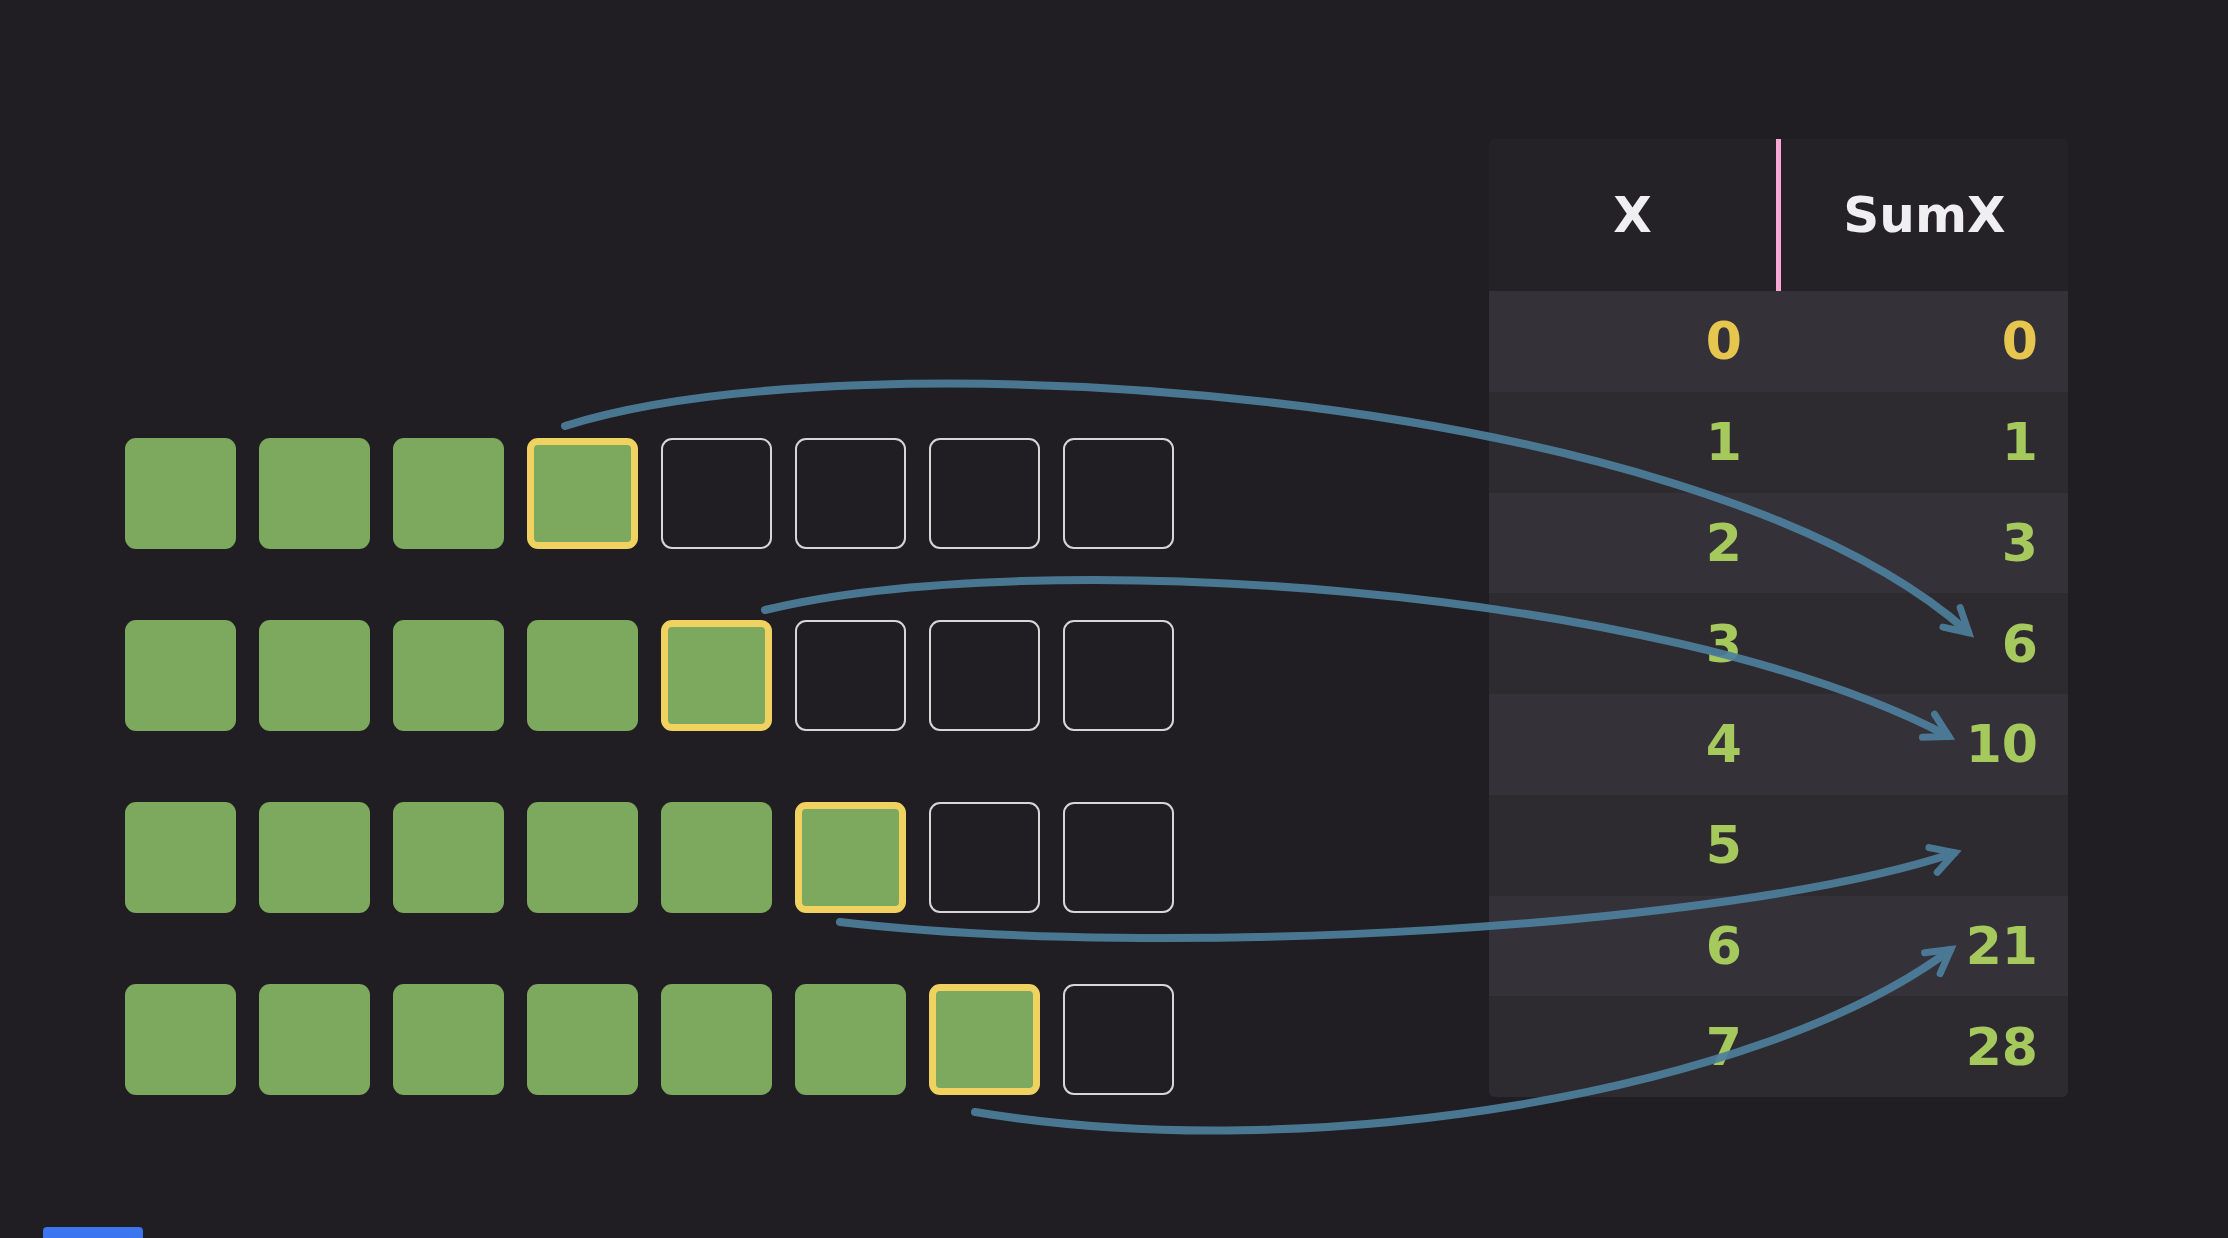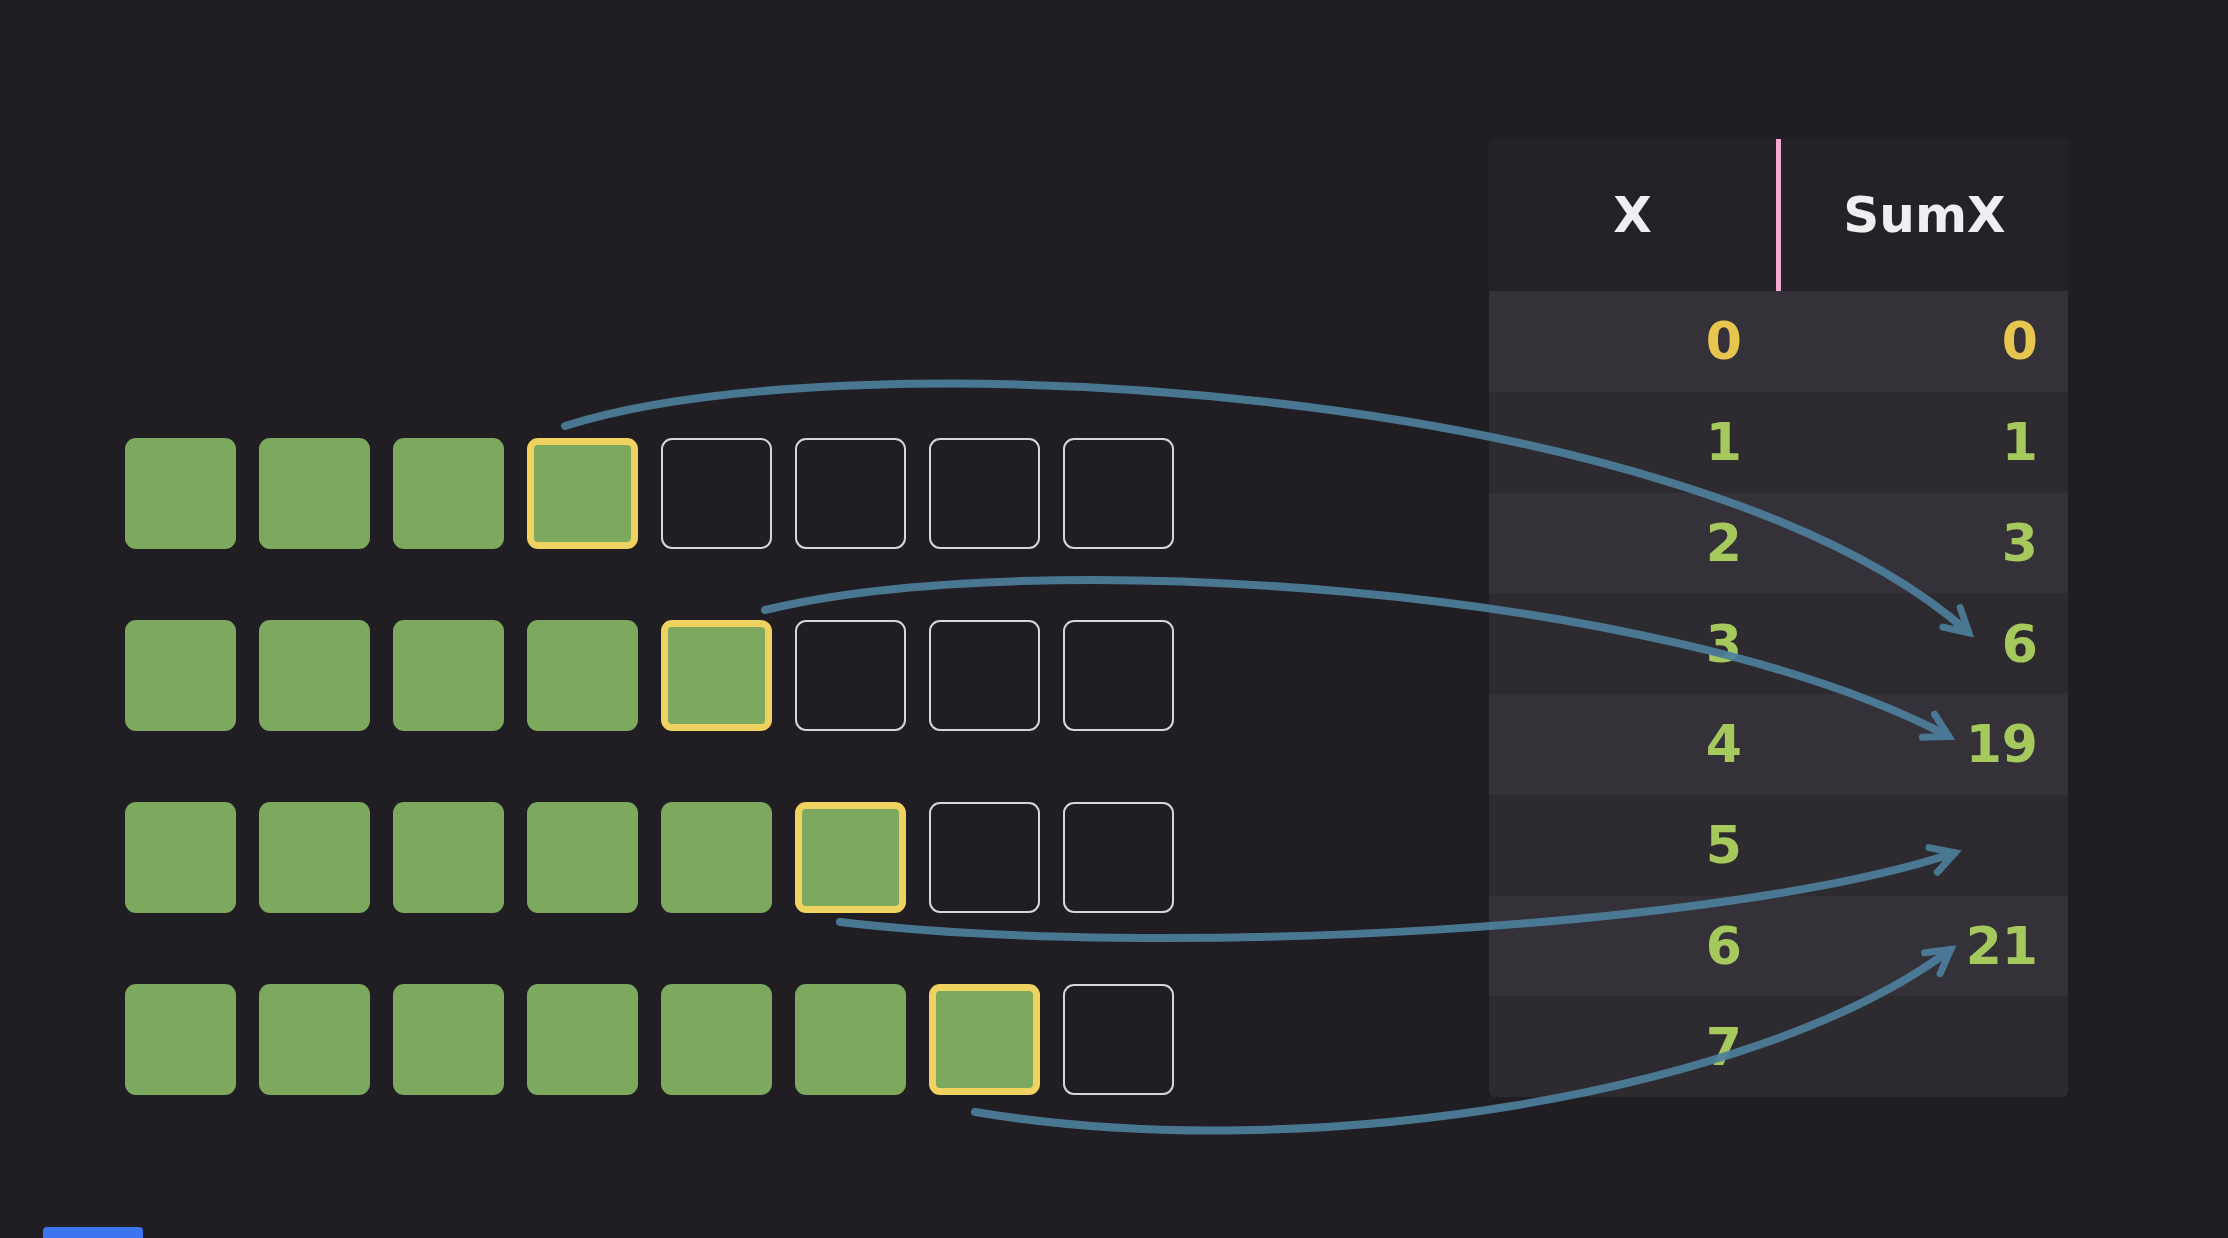--- a/index.html
+++ b/index.html
@@ -198,31 +198,32 @@
         <div class="trow dark">
           <div class="cell x c-green">2</div>
           <div class="cell sum c-green">3</div>
         </div>
         <div class="trow light">
           <div class="cell x c-green">3</div>
           <div class="cell sum c-green">6</div>
         </div>
         <div class="trow dark">
           <div class="cell x c-green">4</div>
-          <div class="cell sum c-green">19</div>
+          <div class="cell sum c-green">10</div>
         </div>
         <div class="trow light">
           <div class="cell x c-green">5</div>
         </div>
         <div class="trow dark">
           <div class="cell x c-green">6</div>
           <div class="cell sum c-green">21</div>
         </div>
         <div class="trow light">
           <div class="cell x c-green">7</div>
+          <div class="cell sum c-green">28</div>
         </div>
       </div>
   </div>
 
   <svg id="arrows" viewBox="0 0 2228 1238">
     <defs>
       <marker id="ah" markerWidth="40" markerHeight="40" refX="27" refY="18" orient="auto" markerUnits="userSpaceOnUse">
         <path d="M5,5 L28,18 L5,31" fill="none" stroke="#4d7f9c" stroke-width="7" stroke-linecap="round"></path>
       </marker>
     </defs>

